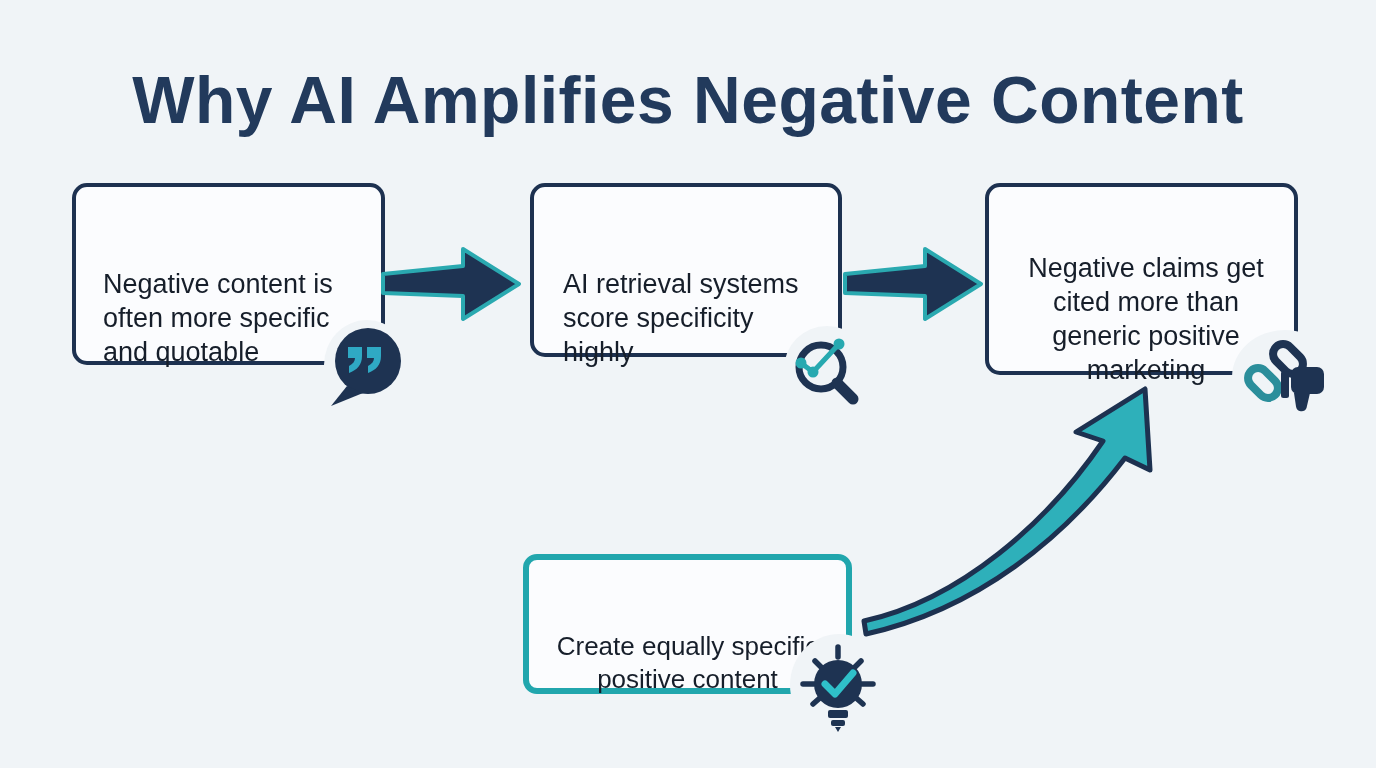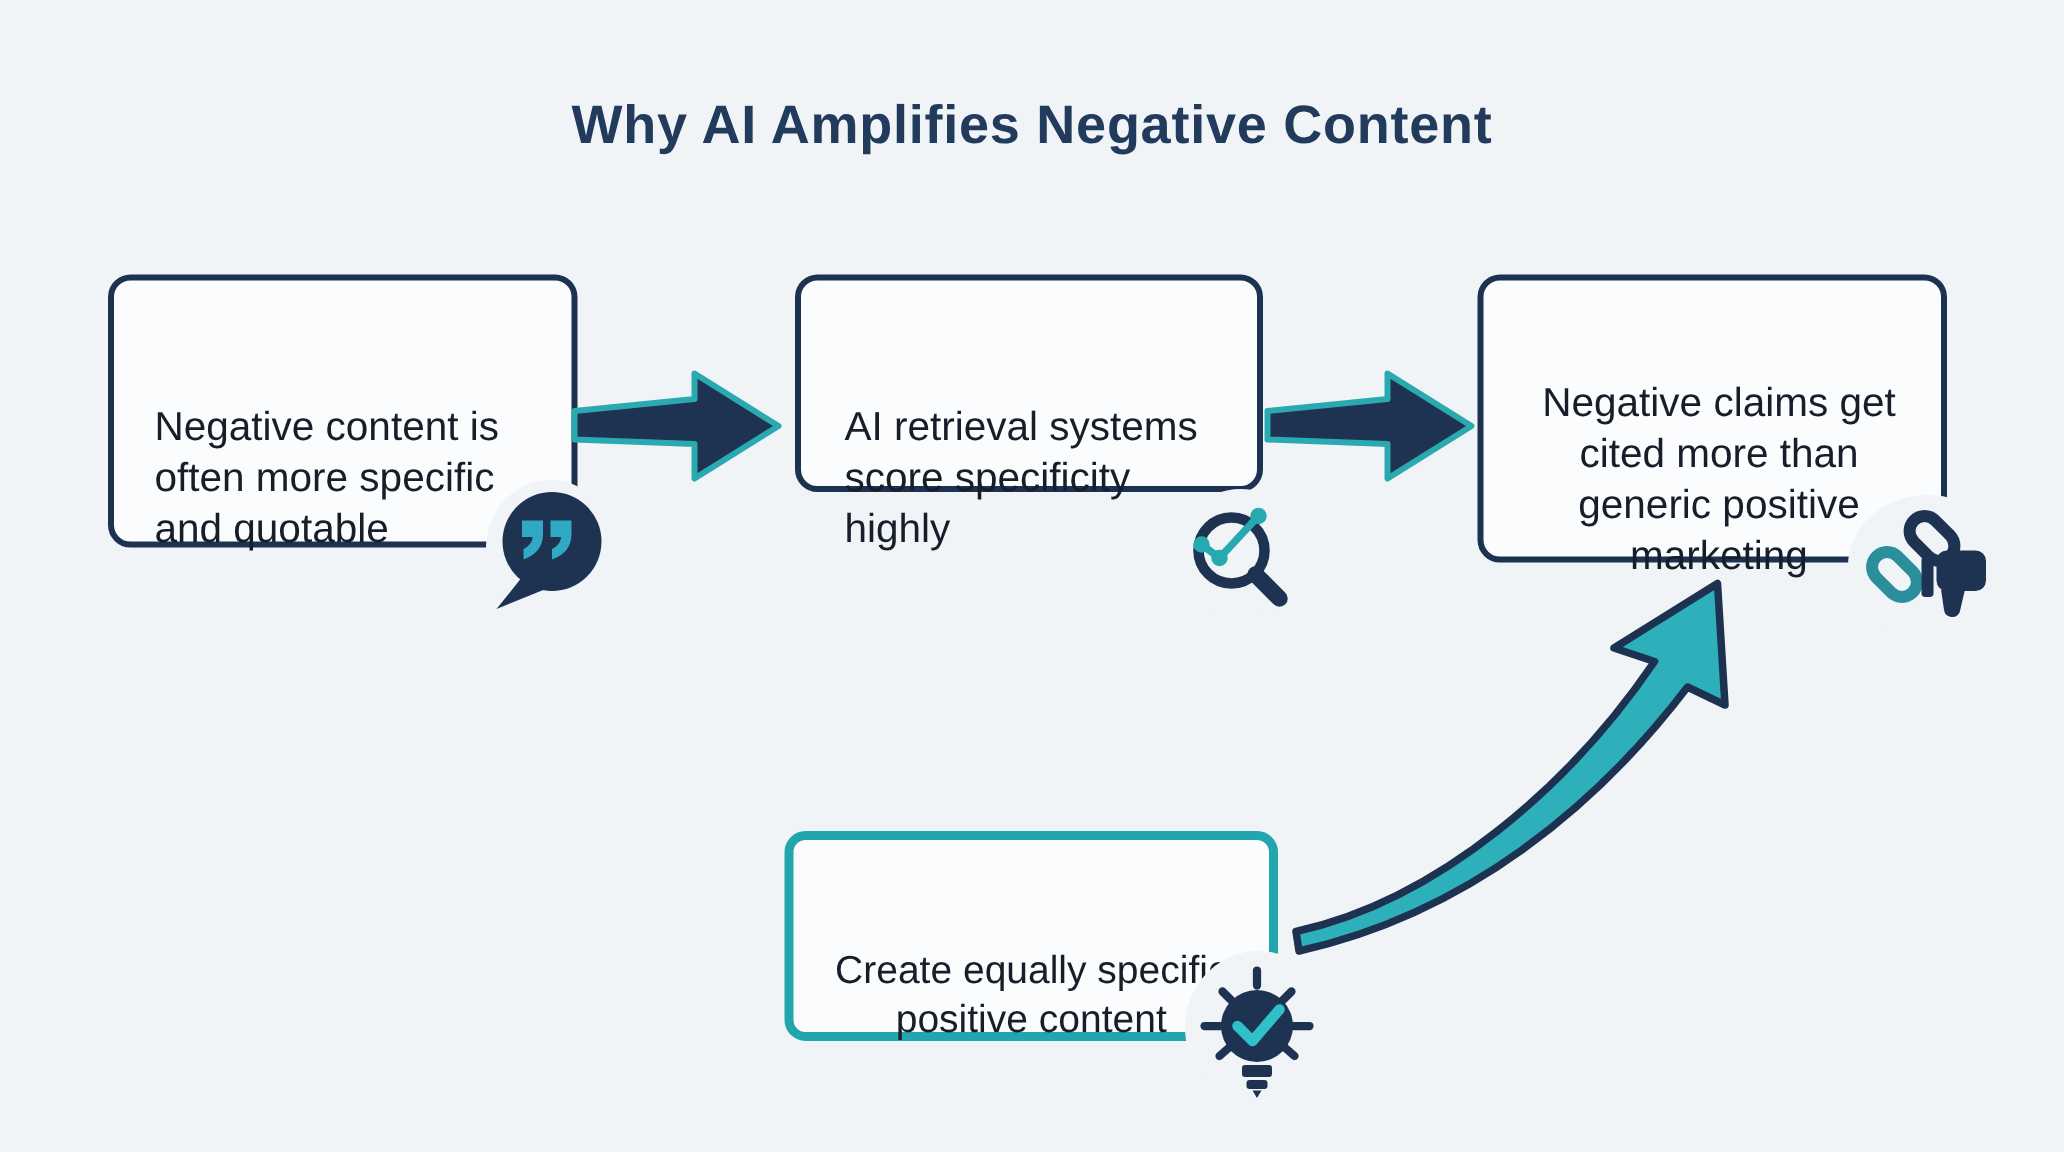--- a/index.html
+++ b/index.html
@@ -3,29 +3,29 @@
 <meta charset="utf-8">
 <style>
   html,body{margin:0;padding:0;background:#e8ecf1;}
   #stage{
     position:relative;width:1376px;height:768px;overflow:hidden;
     background:#f0f4f7;
     font-family:"Liberation Sans","DejaVu Sans",sans-serif;
   }
   .title{
     position:absolute;left:0;top:62px;width:1376px;text-align:center;
-    font-size:36px;font-weight:bold;letter-spacing:.5px;color:#223a5c;
+    font-size:66px;font-weight:bold;letter-spacing:.5px;color:#223a5c;
   }
   .flow-box{
     position:absolute;box-sizing:border-box;background:#fbfcfe;
     border:4px solid #1d3150;border-radius:15px;
     color:#161e2a;font-size:27px;line-height:34px;white-space:pre-line;
   }
   .box-1{left:72px;top:183px;width:313px;height:182px;padding:46px 20px 16px 27px;}
-  .box-2{left:530px;top:183px;width:312px;height:145px;padding:46px 20px 0 29px;}
+  .box-2{left:530px;top:183px;width:312px;height:174px;padding:46px 20px 0 29px;}
   .box-3{left:985px;top:183px;width:313px;height:192px;padding:30px 20px 0 29px;text-align:center;}
   .solution-box{
     position:absolute;left:523px;top:554px;width:329px;height:140px;
     box-sizing:border-box;background:#fbfcfe;
     border:6px solid #21a6ad;border-radius:14px;
     color:#161e2a;font-size:26px;line-height:33px;white-space:pre-line;
     text-align:center;padding-top:37px;
   }
   .arrow-layer{position:absolute;left:0;top:0;pointer-events:none;}
   .icon-halo{

